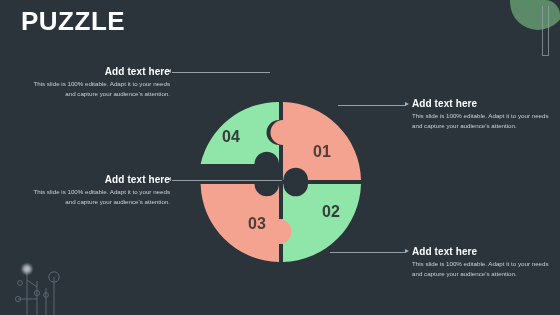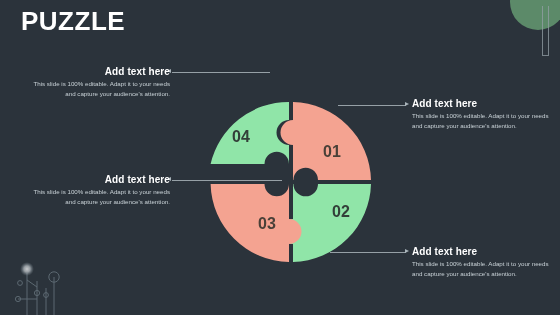--- a/index.html
+++ b/index.html
@@ -2,21 +2,21 @@
 <html><head>
 <meta charset="utf-8">
 <style>
   html,body{margin:0;padding:0;}
   body{
     width:560px;height:315px;overflow:hidden;
     background:#2b333b;
     font-family:"Liberation Sans","DejaVu Sans",sans-serif;
     position:relative;
   }
-  #slide{position:absolute;inset:0;overflow:hidden;}
+  #slide{position:absolute;inset:0;overflow:hidden;border-radius:15px;}
 
   
   .deco-circle{
     position:absolute;right:-6px;top:-26px;
     width:56px;height:56px;border-radius:50%;
     background:#5f8f6b;opacity:.95;
   }
   .deco-bar{
     position:absolute;right:11px;top:6px;
     width:7px;height:50px;
@@ -64,21 +64,21 @@
   #conn-04{left:172px;top:72px;width:98px;}
   #arr-04{left:167px;top:69.4px;}
   #conn-03{left:172px;top:180px;width:110px;}
   #arr-03{left:167px;top:177.4px;}
   #conn-01{left:338px;top:105px;width:68px;}
   #arr-01{left:405px;top:102.4px;}
   #conn-02{left:330px;top:252px;width:76px;}
   #arr-02{left:405px;top:249.4px;}
 
   
-  #puzzle{position:absolute;left:196px;top:86px;width:190px;height:180px;}
+  #puzzle{position:absolute;left:186px;top:86px;width:190px;height:180px;}
 </style>
 </head>
 <body style="background: rgb(43, 51, 59);">
 
 <div id="slide">
 
   <div class="deco-circle"></div>
   <div class="deco-bar"></div>
 
   <svg class="deco-circuit" viewBox="0 0 70 60">

